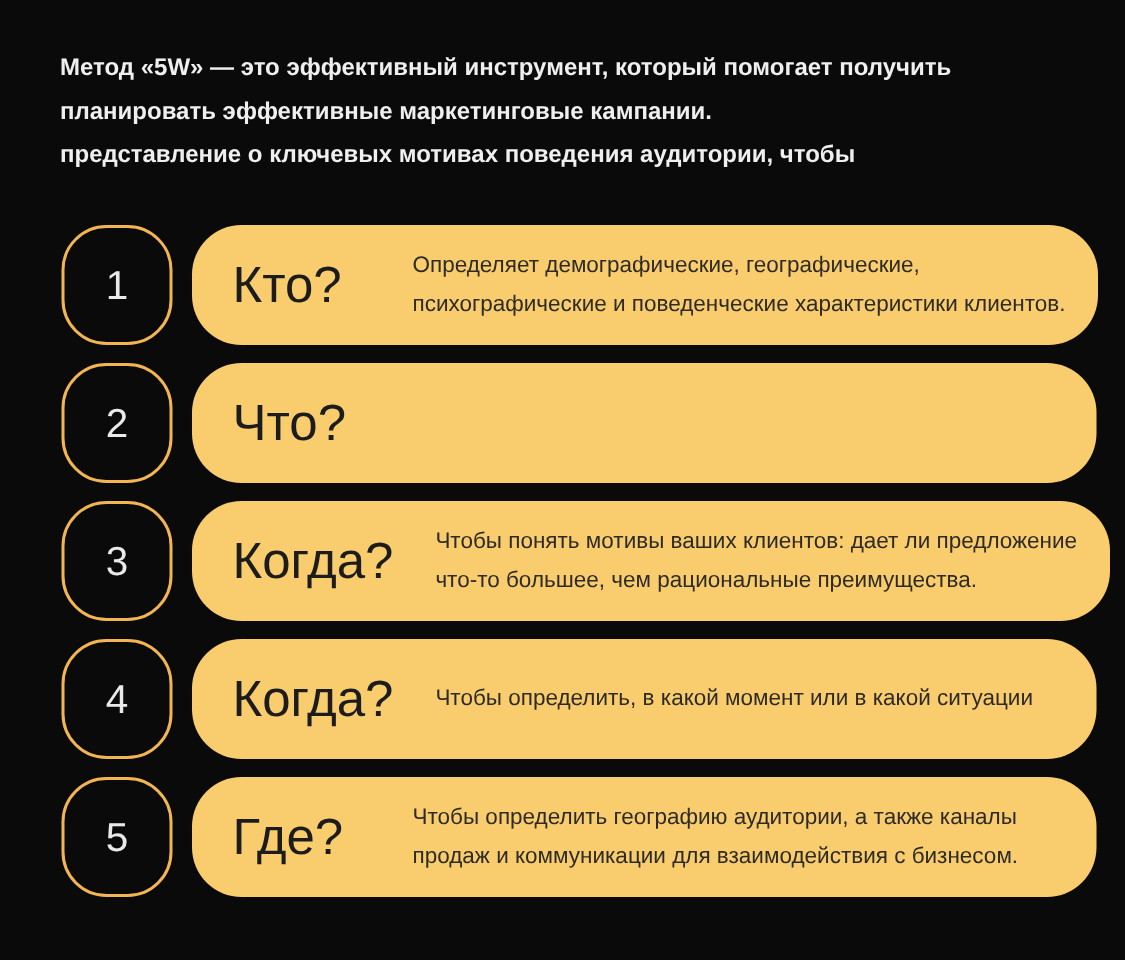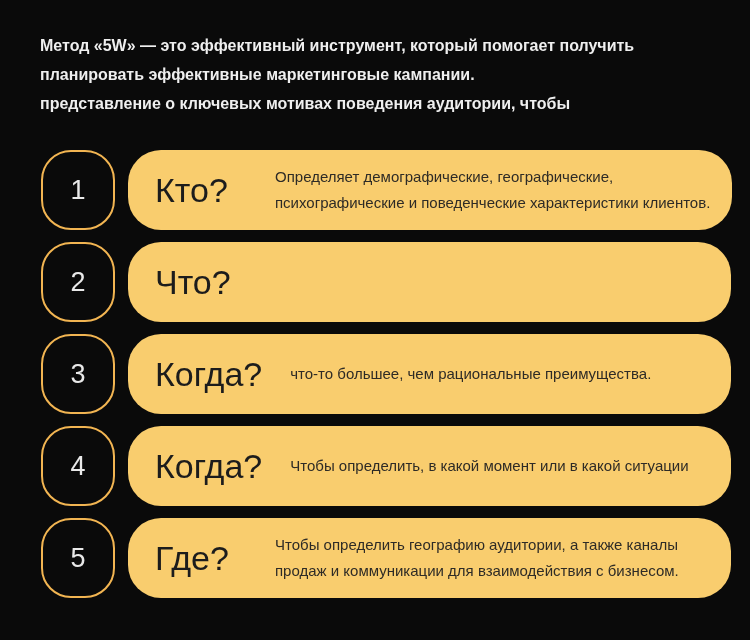--- a/index.html
+++ b/index.html
@@ -102,20 +102,21 @@
     <div class="card">
       <div class="row-title">Что?</div>
     </div>
   </div>
 
   <div class="row">
     <div class="badge">3</div>
     <div class="card">
       <div class="row-title">Когда?</div>
       <div class="row-desc">
+          <div>Чтобы понять мотивы ваших клиентов: дает ли предложение</div>
           <div>что-то большее, чем рациональные преимущества.</div>
         </div>
     </div>
   </div>
 
   <div class="row">
     <div class="badge">4</div>
     <div class="card">
       <div class="row-title">Когда?</div>
       <div class="row-desc">

